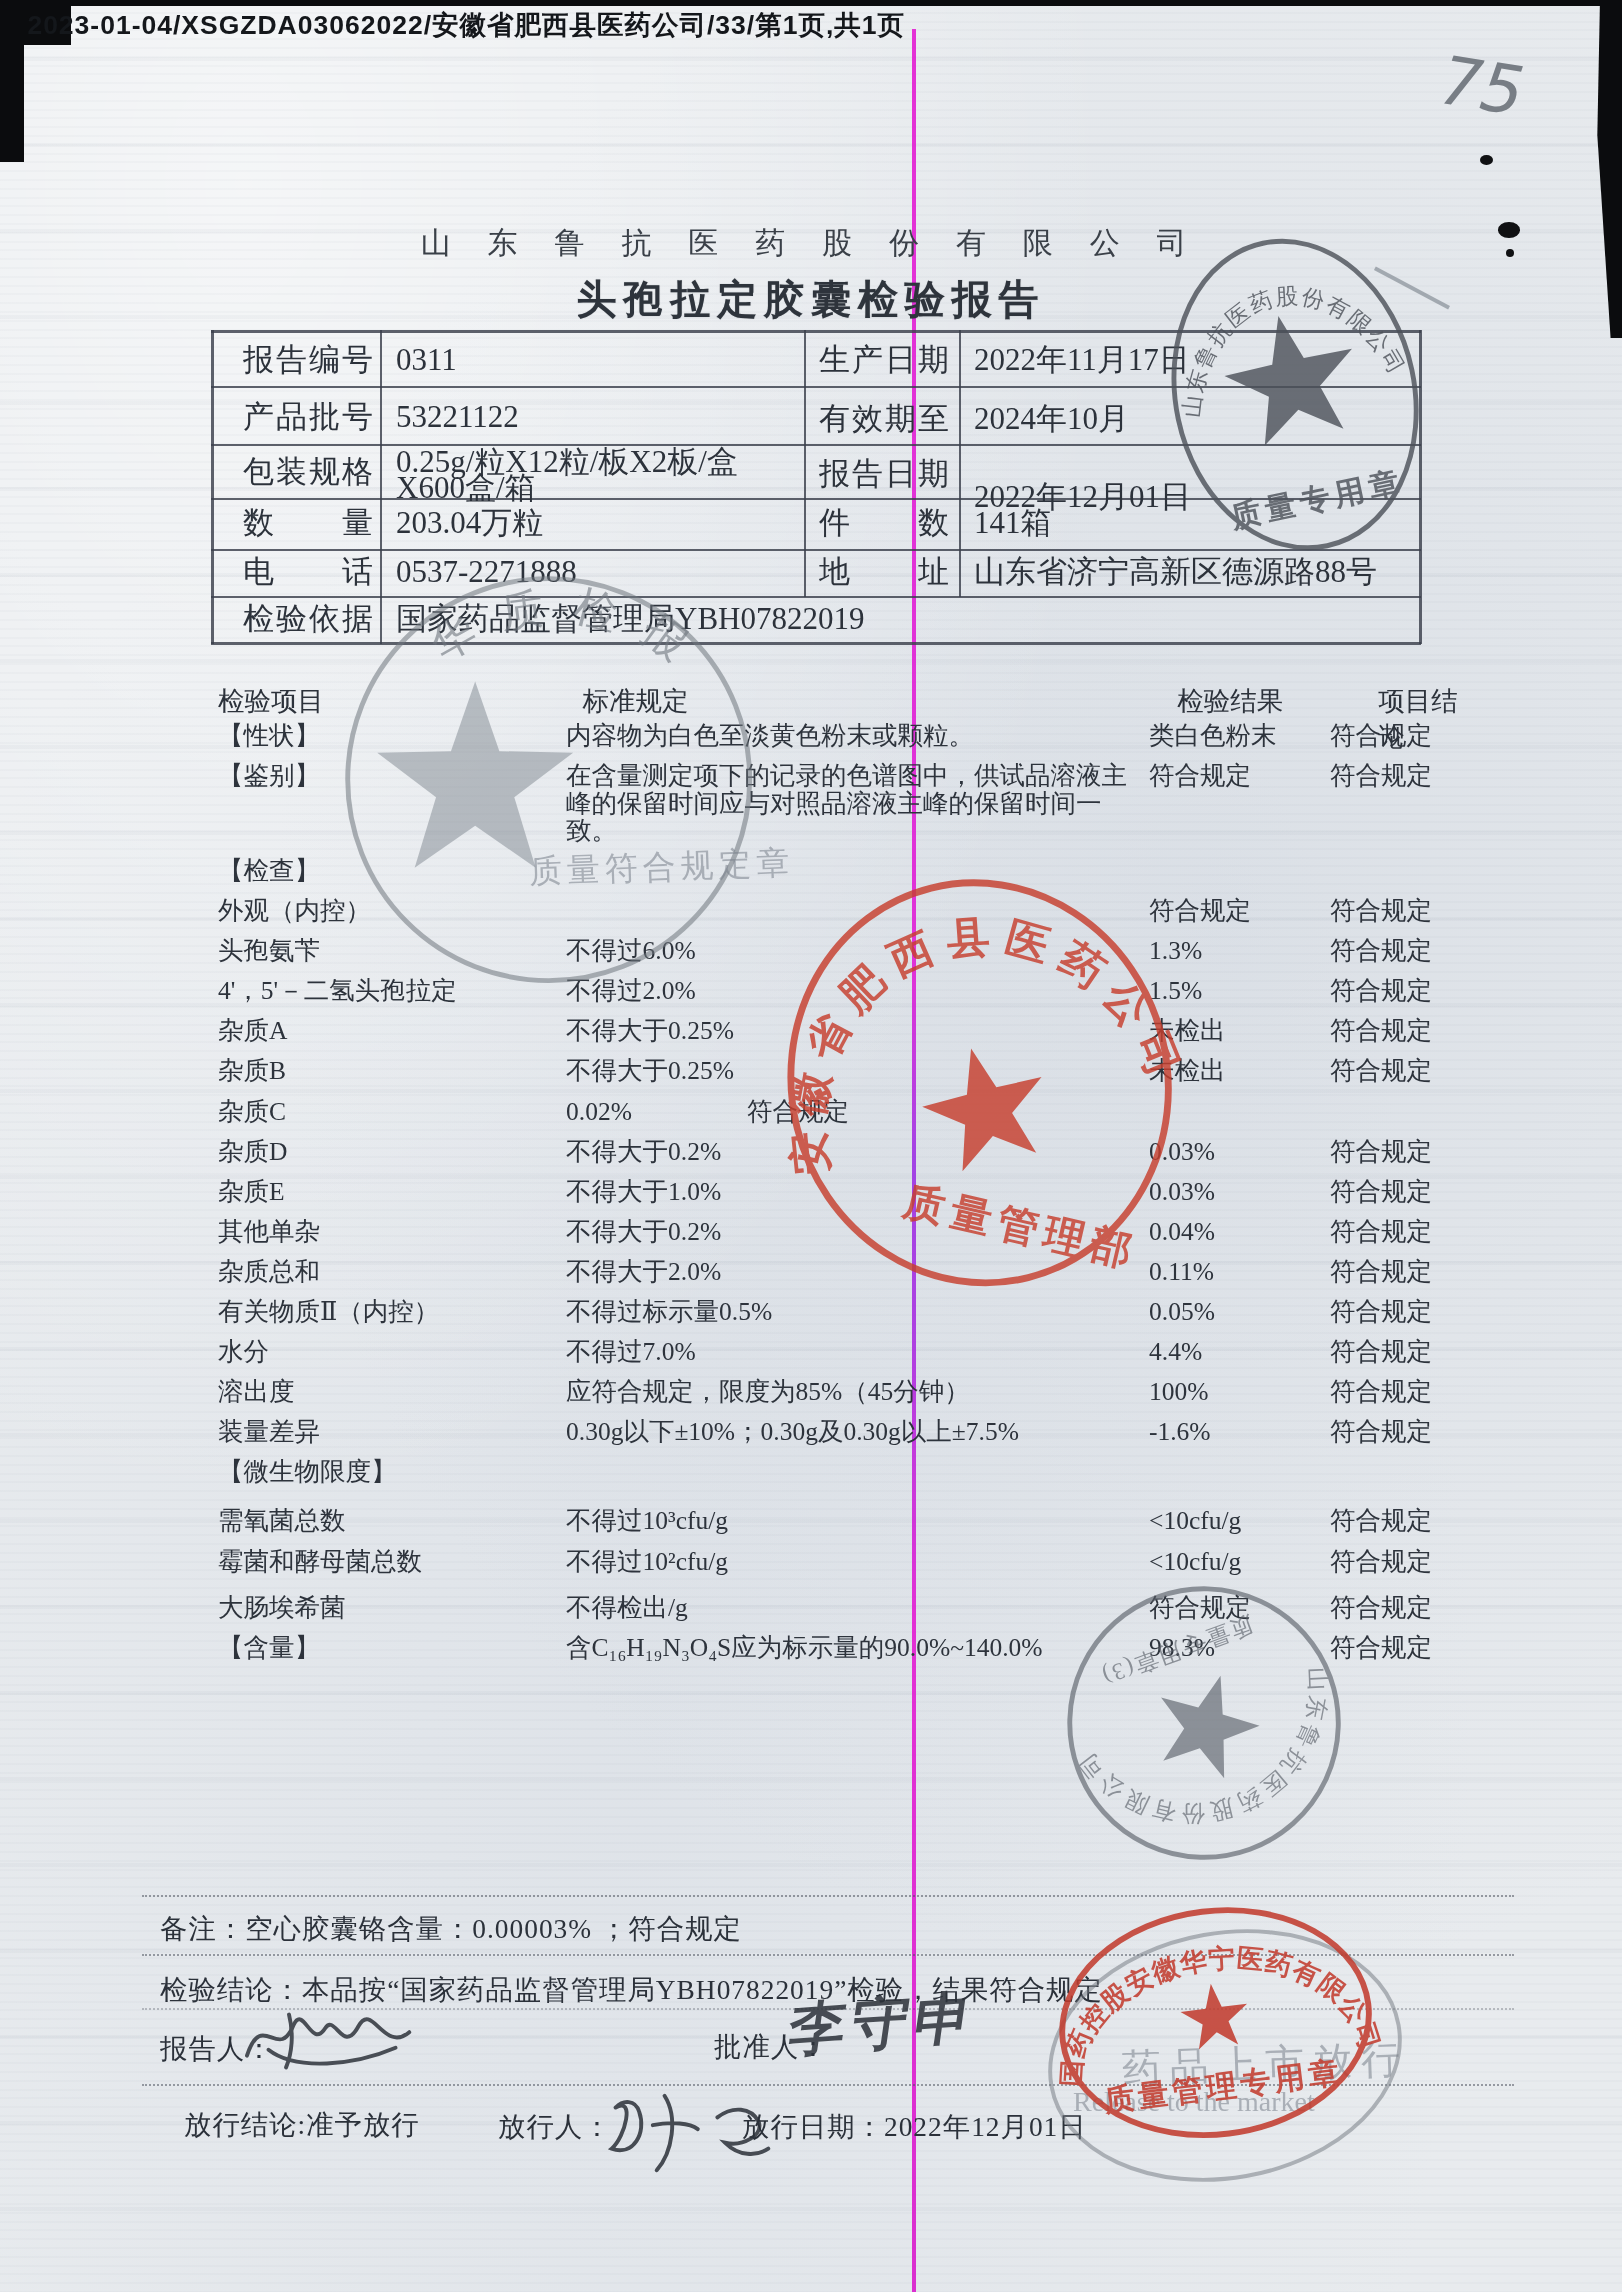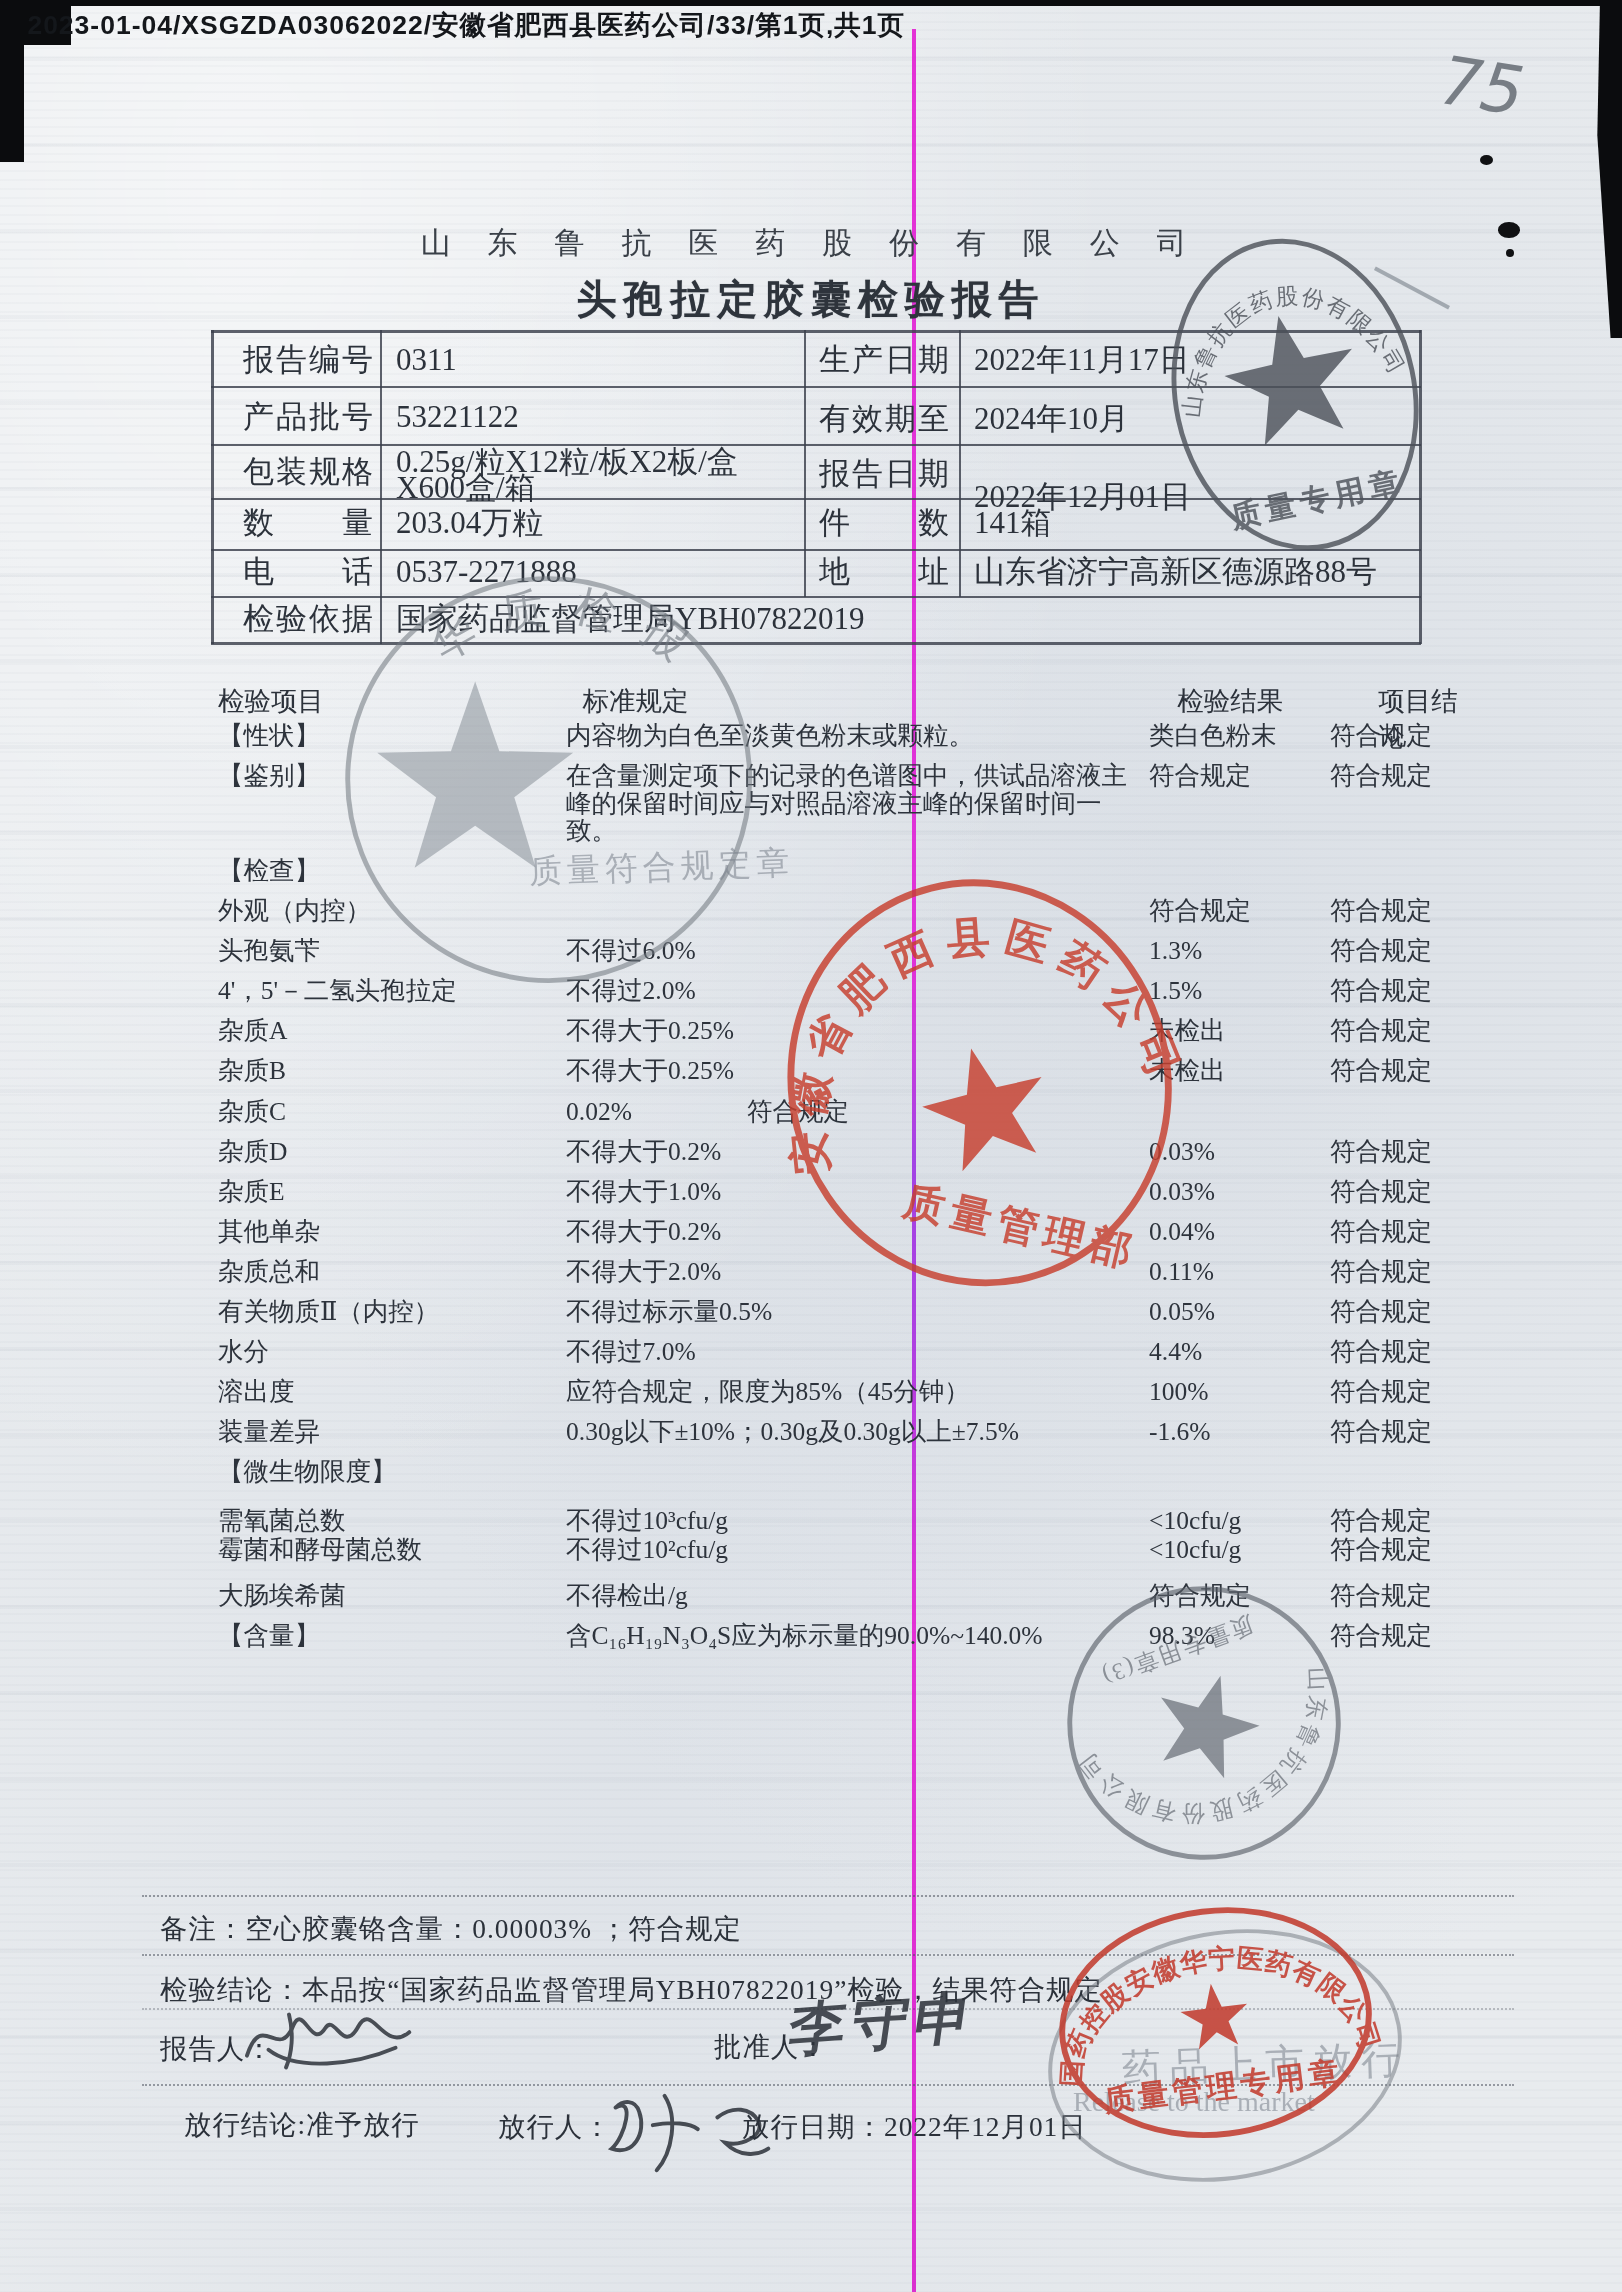--- a/index.html
+++ b/index.html
@@ -211,21 +211,21 @@
         <div class="rc rc-spec">0.30g以下±10%；0.30g及0.30g以上±7.5%</div>
         <div class="rc rc-result">-1.6%</div>
         <div class="rc rc-conclusion">符合规定</div>
       </div>
       <div class="rrow" style="margin-bottom: 21.6px;">
         <div class="rc rc-item">【微生物限度】</div>
         <div class="rc rc-spec"></div>
         <div class="rc rc-result"></div>
         <div class="rc rc-conclusion"></div>
       </div>
-      <div class="rrow" style="margin-bottom: 1px;">
+      <div class="rrow" style="margin-bottom: 13px;">
         <div class="rc rc-item">需氧菌总数</div>
         <div class="rc rc-spec">不得过10³cfu/g</div>
         <div class="rc rc-result">&lt;10cfu/g</div>
         <div class="rc rc-conclusion">符合规定</div>
       </div>
       <div class="rrow" style="margin-bottom: 18.6px;">
         <div class="rc rc-item">霉菌和酵母菌总数</div>
         <div class="rc rc-spec">不得过10²cfu/g</div>
         <div class="rc rc-result">&lt;10cfu/g</div>
         <div class="rc rc-conclusion">符合规定</div>

